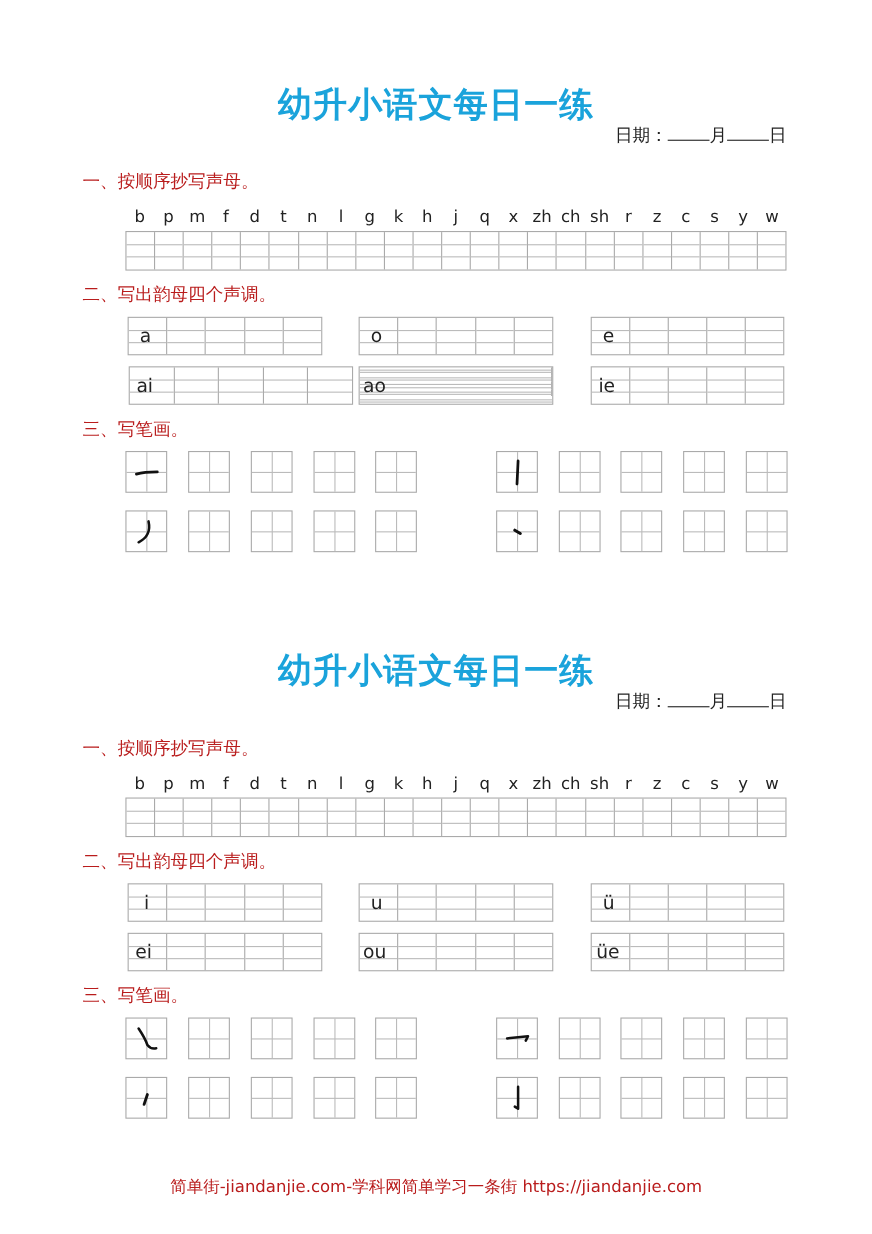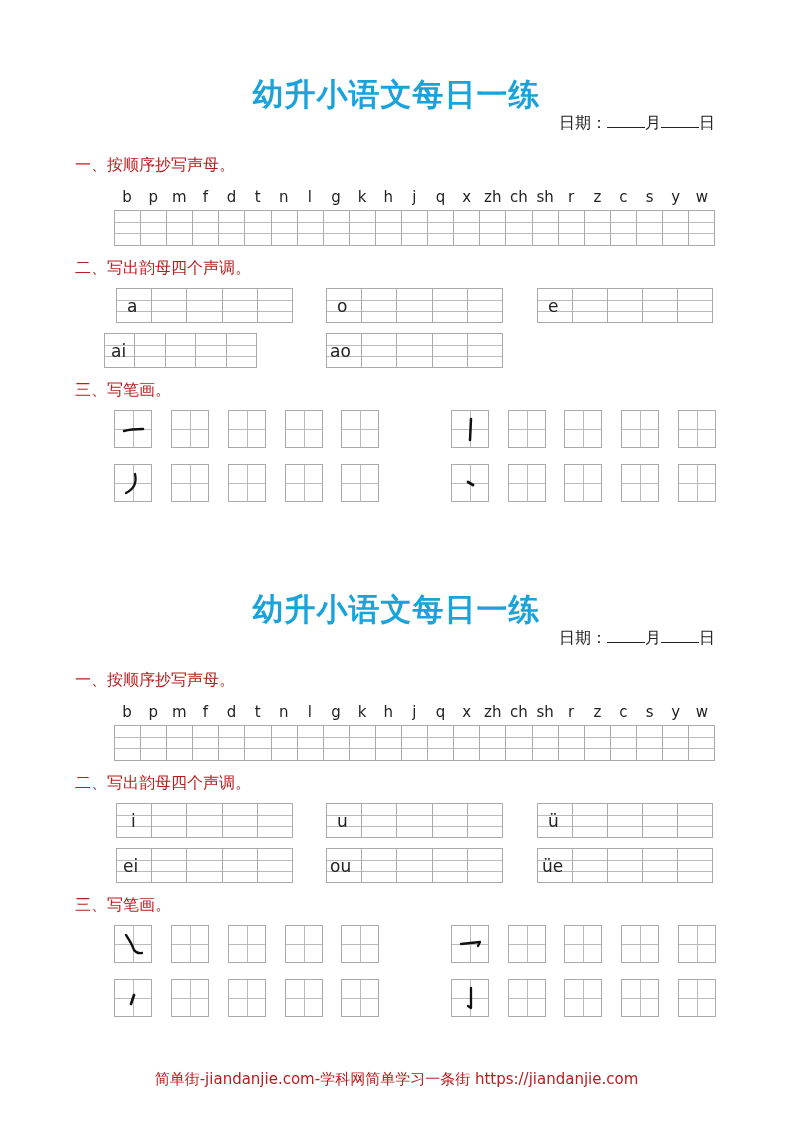--- a/index.html
+++ b/index.html
@@ -109,30 +109,38 @@
       <div class="col"></div>
   </div>
   <div class="pinyin-grid" style="left:537px; top:288px; width:176px; height:35px;">
     <span class="rhyme-text">e</span>
     <div class="col"></div>
       <div class="col"></div>
       <div class="col"></div>
       <div class="col"></div>
       <div class="col"></div>
   </div>
-  <div class="pinyin-grid" style="left:104px; top:333px; width:153px; height:35px;justify-content:flex-end;">
+  <div class="pinyin-grid" style="left:117px; top:333px; width:204px; height:35px;justify-content:flex-end;">
     <span class="rhyme-text" style="left:6px;">ai</span>
     <div class="col"></div>
       <div class="col"></div>
       <div class="col"></div>
       <div class="col"></div>
       <div class="col"></div>
   </div>
-  <div class="pinyin-grid" style="left:326px; top:333px; width:177px; height:35px;">
+  <div class="pinyin-grid" style="left:326px; top:333px; width:177px; height:35px;flex-direction:column;">
     <span class="rhyme-text" style="left:3px;">ao</span>
+    <div class="col"></div>
+      <div class="col"></div>
+      <div class="col"></div>
+      <div class="col"></div>
+      <div class="col"></div>
+  </div>
+  <div class="pinyin-grid" style="left:537px; top:333px; width:176px; height:35px;">
+    <span class="rhyme-text" style="left:6px;">ie</span>
     <div class="col"></div>
       <div class="col"></div>
       <div class="col"></div>
       <div class="col"></div>
       <div class="col"></div>
   </div>
 
   <div class="section-label" style="top:380px;">三、写笔画。</div>
 
   <div class="tian" style="left:114px; top:410px;">

